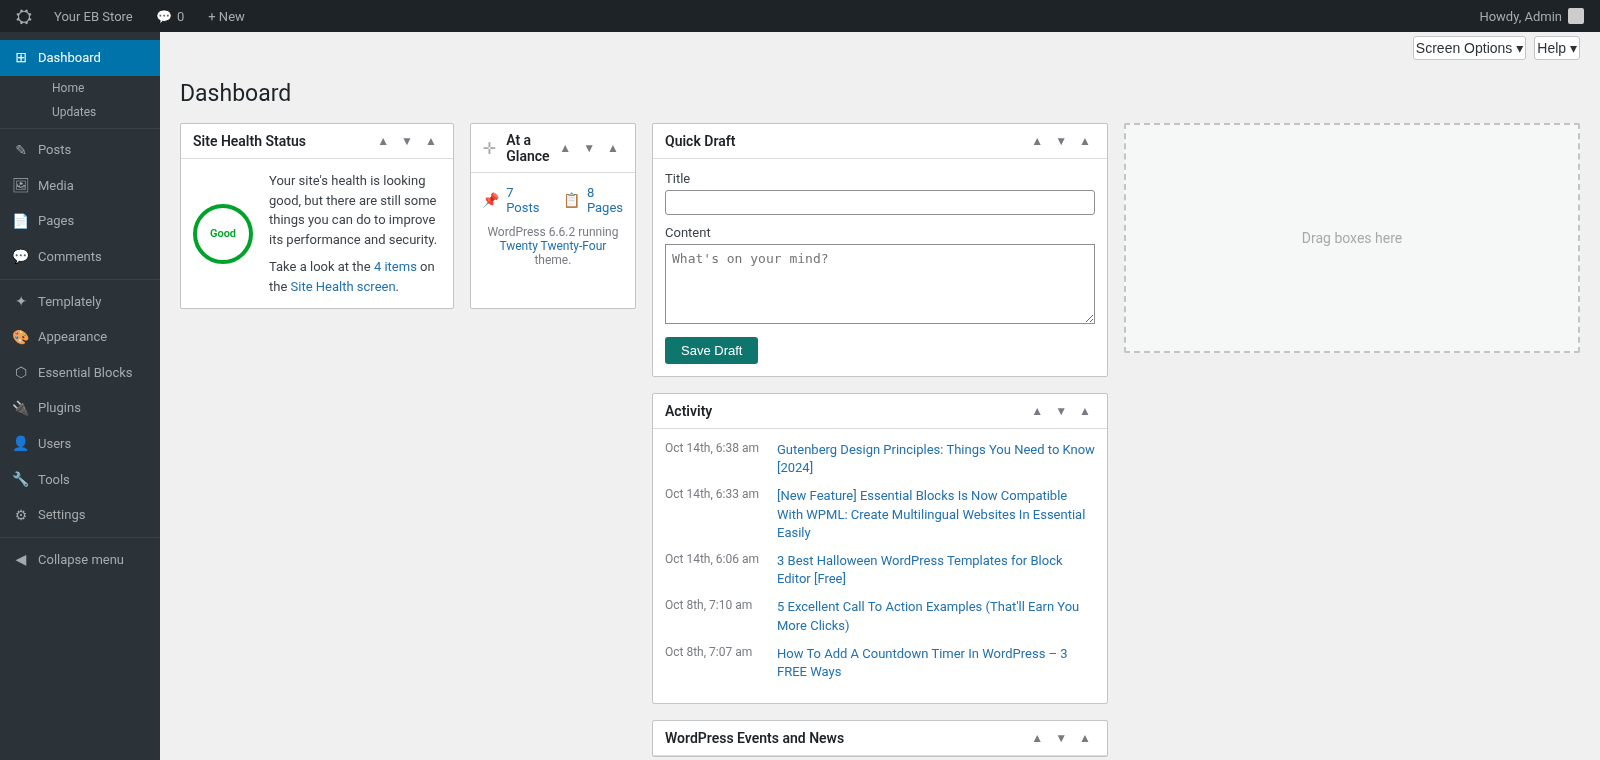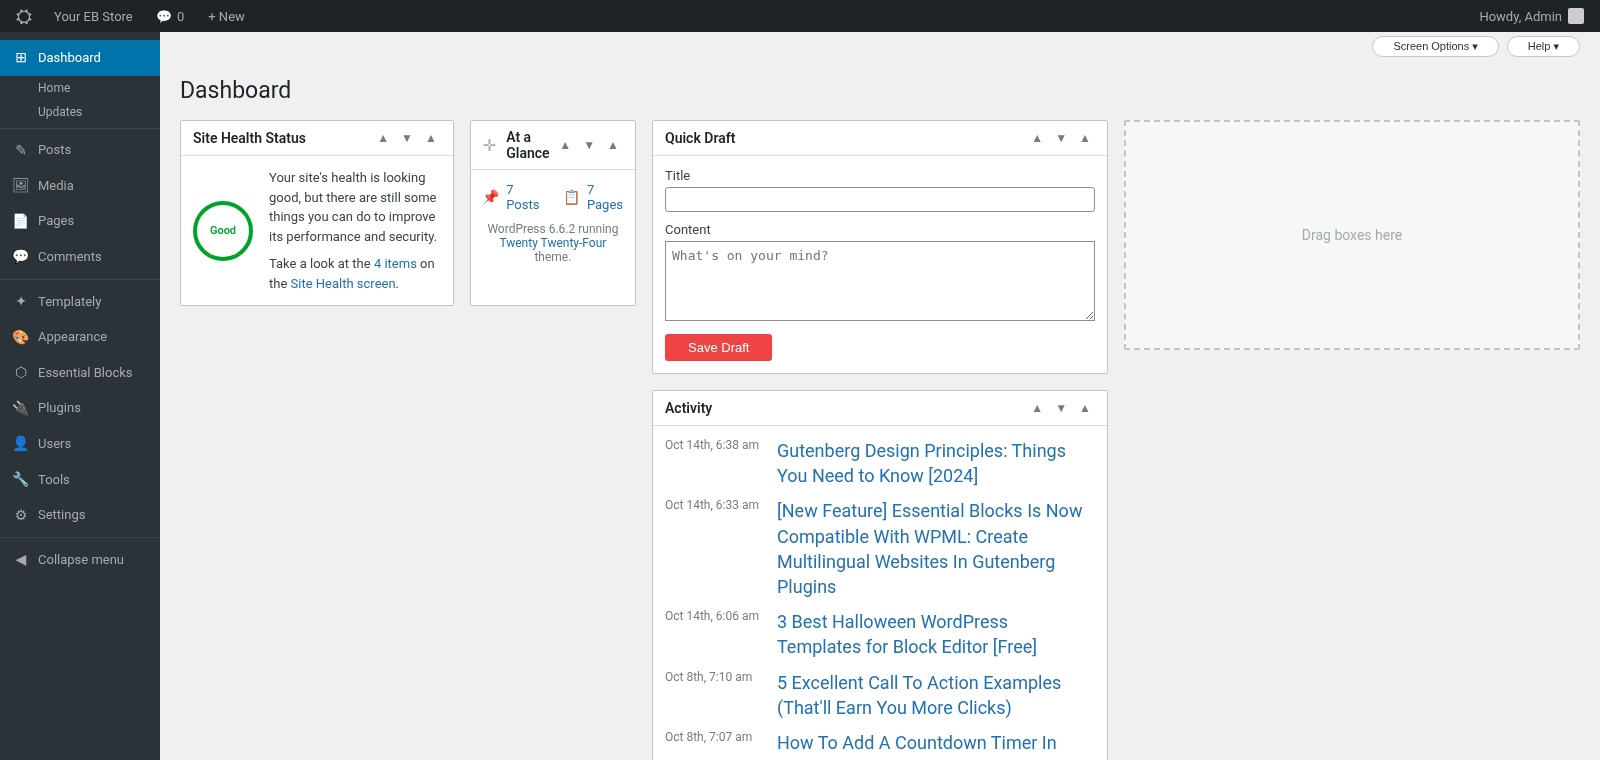--- a/index.html
+++ b/index.html
@@ -42,21 +42,21 @@
       color: #a7aaad;
       cursor: pointer;
       font-size: 13px;
       line-height: 1.4;
     }
     .menu-item.active { background: #0073aa; color: #fff; }
     .menu-item .menu-icon { font-size: 14px; width: 18px; text-align: center; }
     .menu-separator { height: 1px; background: #3c4348; margin: 4px 0; }
     .menu-sub-item {
       display: block;
-      padding: 5px 12px 5px 38px;
+      padding: 5px 12px 5px 52px;
       color: #a7aaad;
       cursor: pointer;
       font-size: 12px;
     }
 
     
     #wpcontent {
       flex: 1;
       padding: 0;
       overflow-y: auto;
@@ -69,23 +69,23 @@
     .screen-options-bar {
       background: #f0f0f1;
       display: flex;
       justify-content: flex-end;
       gap: 8px;
       padding: 4px 20px;
     }
     .screen-option-btn {
       background: #fff;
       border: 1px solid #c3c4c7;
-      border-radius: 11px;
-      padding: 3px 20px;
-      font-size: 11px;
+      border-radius: 3px;
+      padding: 3px 2px;
+      font-size: 14px;
       cursor: pointer;
       color: #2c3338;
       display: flex;
       align-items: center;
       gap: 4px;
     }
 
     
     .page-title {
       font-size: 23px;
@@ -192,25 +192,25 @@
       border: 1px solid #8c8f94;
       border-radius: 0;
       padding: 6px;
       font-size: 13px;
       color: #787c82;
       resize: vertical;
       min-height: 80px;
       margin-bottom: 10px;
     }
     .btn-primary {
-      background: #ef4444;
+      background: #0f766e;
       color: #fff;
       border: none;
       border-radius: 3px;
-      padding: 6px 23px;
+      padding: 6px 16px;
       font-size: 13px;
       cursor: pointer;
       text-align: center;
     }
 
     
     .activity-section-title {
       font-size: 13px;
       font-weight: 600;
       color: #1d2327;
@@ -224,21 +224,21 @@
     }
     .activity-date {
       font-size: 12px;
       color: #787c82;
       white-space: nowrap;
       min-width: 100px;
     }
     .activity-link {
       color: #2271b1;
       text-decoration: none;
-      font-size: 18px;
+      font-size: 13px;
       line-height: 1.4;
     }
 
     
     .drag-box {
       background: #f6f7f7;
       border: 2px dashed #c3c4c7;
       border-radius: 2px;
       min-height: 230px;
       display: flex;
@@ -395,21 +395,21 @@
               </div>
             </div>
             <div class="postbox-body">
               <div class="at-glance-items">
                 <div class="glance-item">
                   <span class="glance-icon">📌</span>
                   <a href="#">7 Posts</a>
                 </div>
                 <div class="glance-item">
                   <span class="glance-icon">📋</span>
-                  <a href="#">7 Pages</a>
+                  <a href="#">8 Pages</a>
                 </div>
               </div>
               <div class="glance-wp-info">
                 <span>WordPress 6.6.2 running</span>
                 <a href="#">Twenty Twenty-Four</a>
                 <span>theme.</span>
               </div>
             </div>
           </div>
         </div>
@@ -444,21 +444,21 @@
               </div>
             </div>
             <div class="postbox-body">
               <div id="activity-items">
                   <div class="activity-item">
       <span class="activity-date">Oct 14th, 6:38 am</span>
       <a href="#" class="activity-link">Gutenberg Design Principles: Things You Need to Know [2024]</a>
     </div>
                   <div class="activity-item">
       <span class="activity-date">Oct 14th, 6:33 am</span>
-      <a href="#" class="activity-link">[New Feature] Essential Blocks Is Now Compatible With WPML: Create Multilingual Websites In Gutenberg Plugins</a>
+      <a href="#" class="activity-link">[New Feature] Essential Blocks Is Now Compatible With WPML: Create Multilingual Websites In Essential Easily</a>
     </div>
                   <div class="activity-item">
       <span class="activity-date">Oct 14th, 6:06 am</span>
       <a href="#" class="activity-link">3 Best Halloween WordPress Templates for Block Editor [Free]</a>
     </div>
                   <div class="activity-item">
       <span class="activity-date">Oct 8th, 7:10 am</span>
       <a href="#" class="activity-link">5 Excellent Call To Action Examples (That'll Earn You More Clicks)</a>
     </div>
                   <div class="activity-item">

